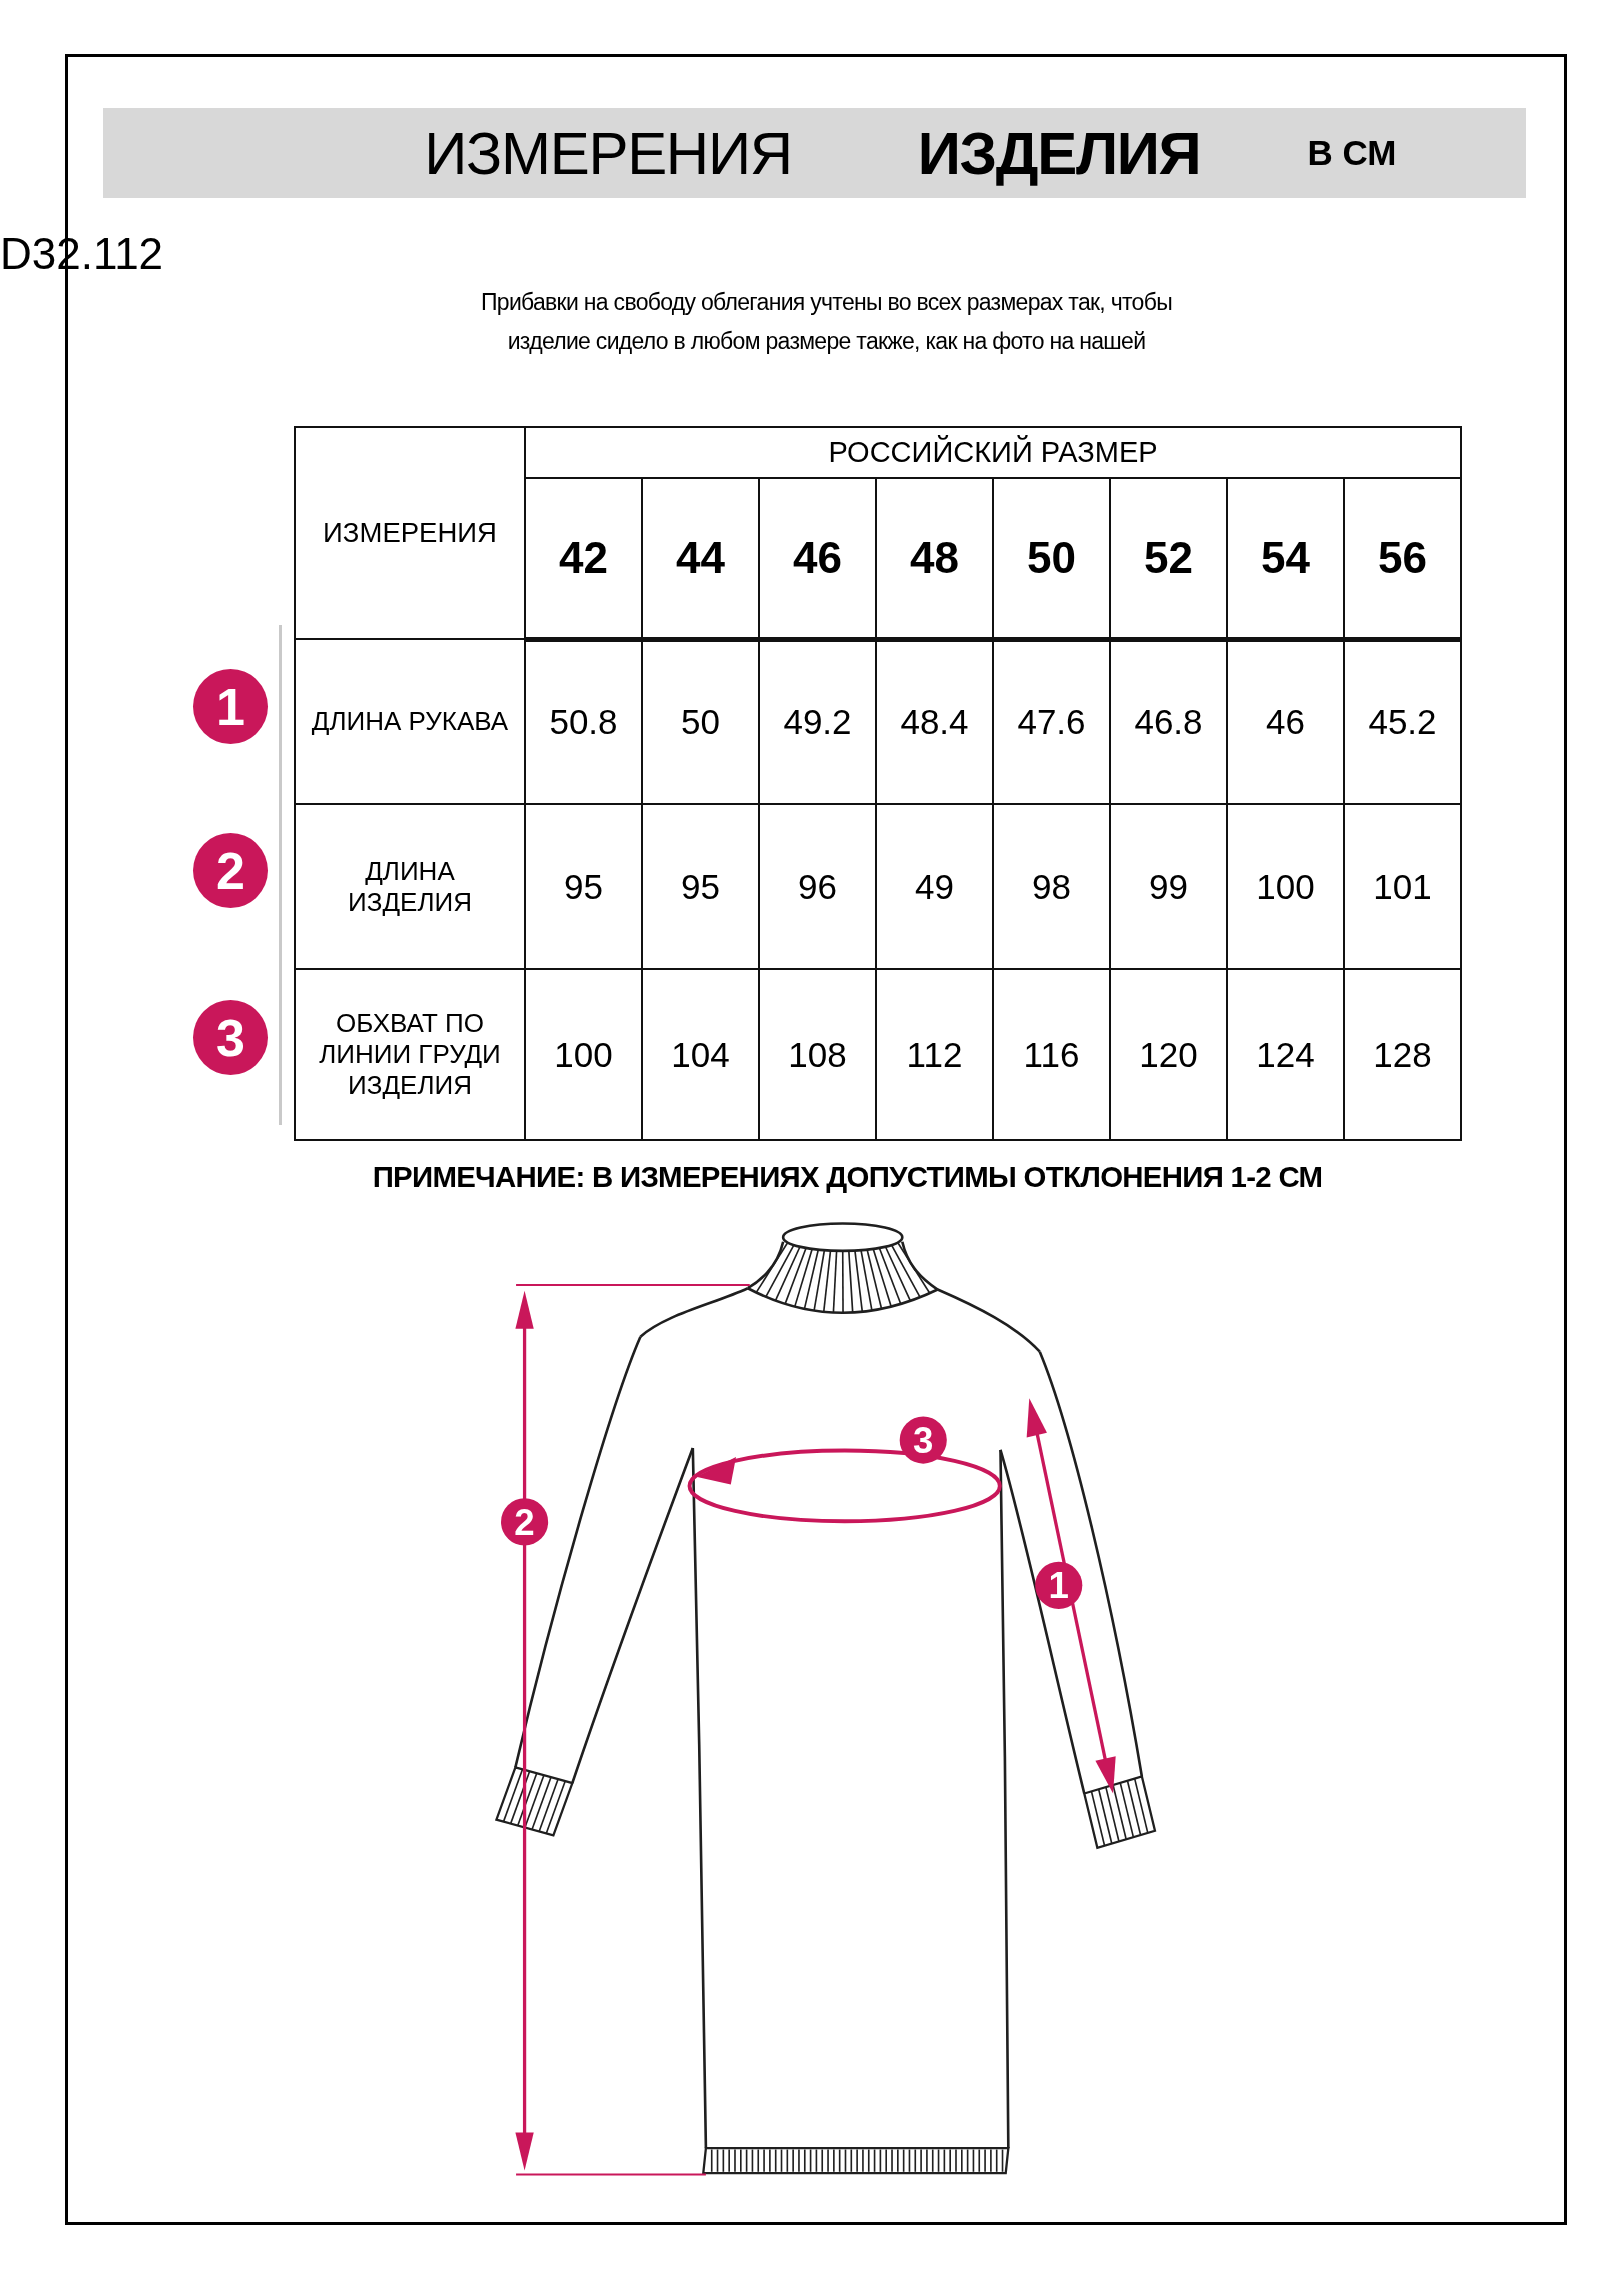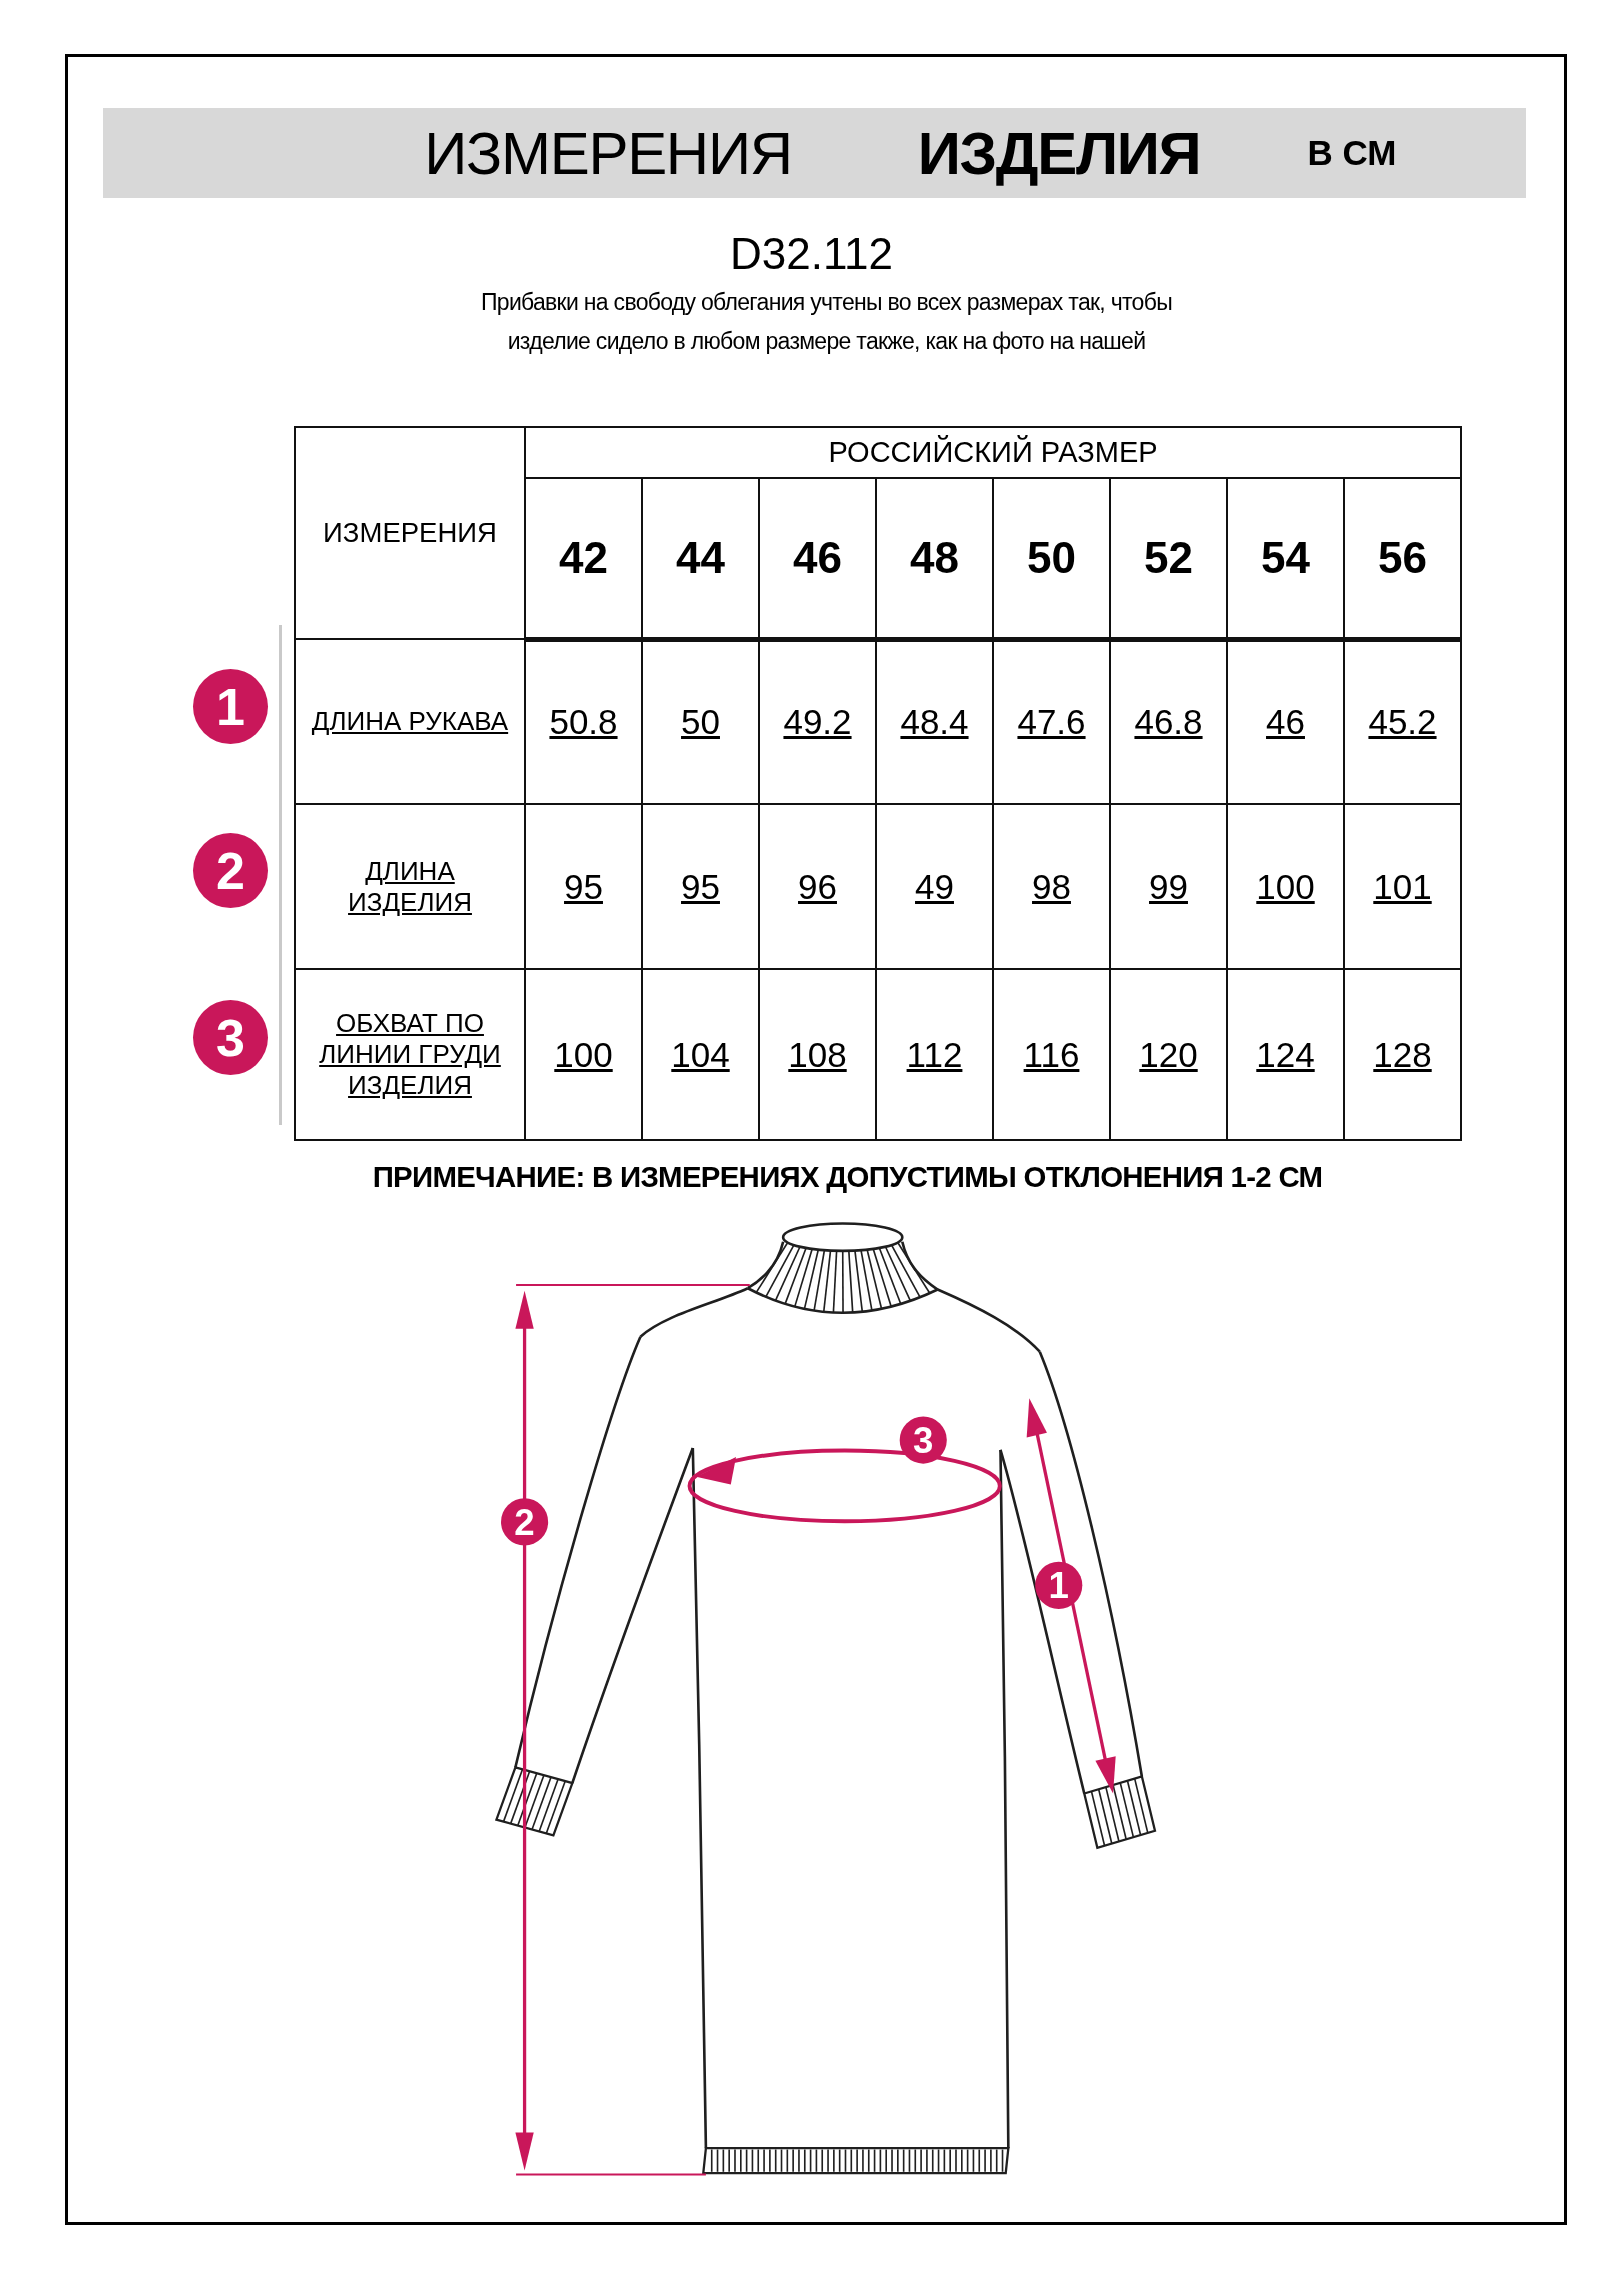--- a/index.html
+++ b/index.html
@@ -16,21 +16,21 @@
   .title-bar{
     position:absolute;left:103px;top:108px;width:1423px;height:90px;
     background:#d8d8d8;
   }
   .title-bar span{position:absolute;top:50%;transform:translate(-50%,-50%);white-space:nowrap;}
   .title-main{left:505px;font-size:60px;letter-spacing:-1.3px;}
   .title-strong{left:956px;font-size:60px;font-weight:bold;letter-spacing:-1.3px;}
   .title-units{left:1249px;font-size:35px;font-weight:bold;}
   
   .product-code{
-    position:absolute;top:229px;left:0;width:1623px;text-align:center;
+    position:absolute;top:229px;left:0;width:1623px;
     font-size:44px;letter-spacing:0;
   }
   .description{
     position:absolute;top:283px;left:15px;width:1623px;text-align:center;
     font-size:23px;line-height:39px;letter-spacing:-0.7px;
   }
   
   table.meas-table{
     position:absolute;left:294px;top:426px;
     border-collapse:collapse;table-layout:fixed;
@@ -40,21 +40,21 @@
     border:2px solid #111;text-align:center;vertical-align:middle;
     padding:8px;overflow:hidden;
   }
   tr.group-row{height:37px;}
   th.group-head{font-size:29px;font-weight:normal;border-bottom-width:5.9px;}
   th.label-head{font-size:27.5px;font-weight:normal;}
   tr.sizes-row{height:161px;}
   tr.sizes-row th{font-size:44px;font-weight:bold;border-bottom-width:5.9px;}
   tbody tr{height:165px;}
   tbody tr:last-child{height:171px;}
-  tbody td{font-size:35px;border-bottom-width:5.9px;text-decoration:underline;}
+  tbody td{font-size:35px;border-bottom-width:5.9px;}
   tbody td.row-label-cell{font-size:26px;line-height:31px;}
   
   .table-badge{
     position:absolute;left:193px;width:75px;height:75px;border-radius:50%;
     color:#fff;font-size:52px;font-weight:bold;
     display:flex;align-items:center;justify-content:center;
   }
   .row-guideline{
     position:absolute;left:279px;top:625px;width:2.6px;height:500px;background:#c9c9c9;
   }

